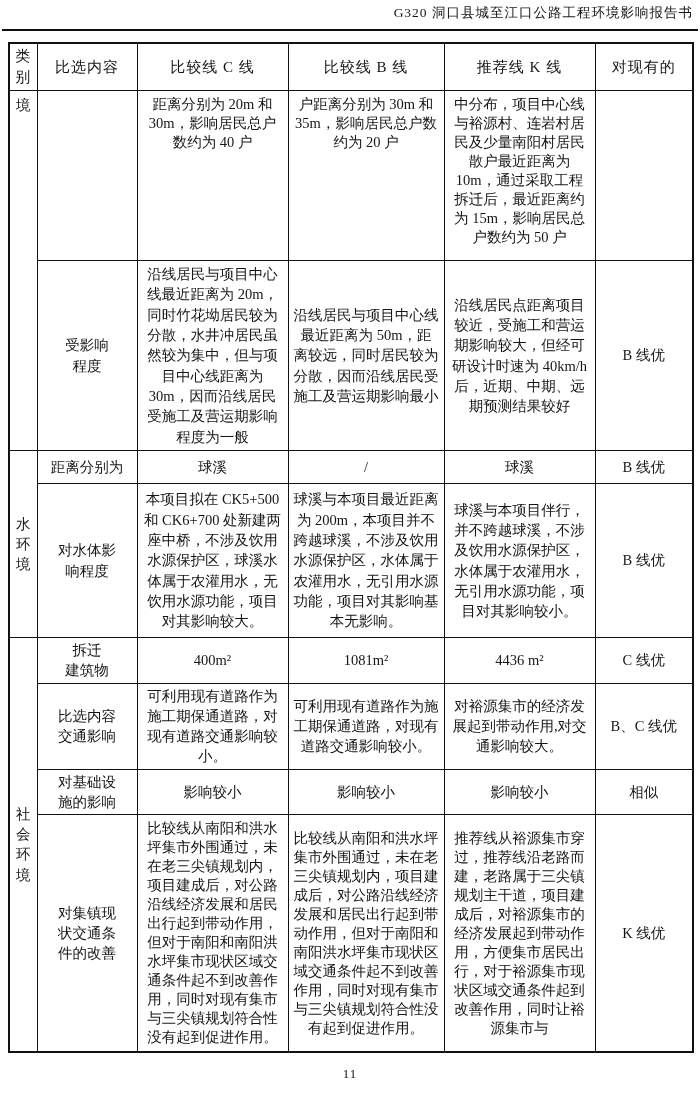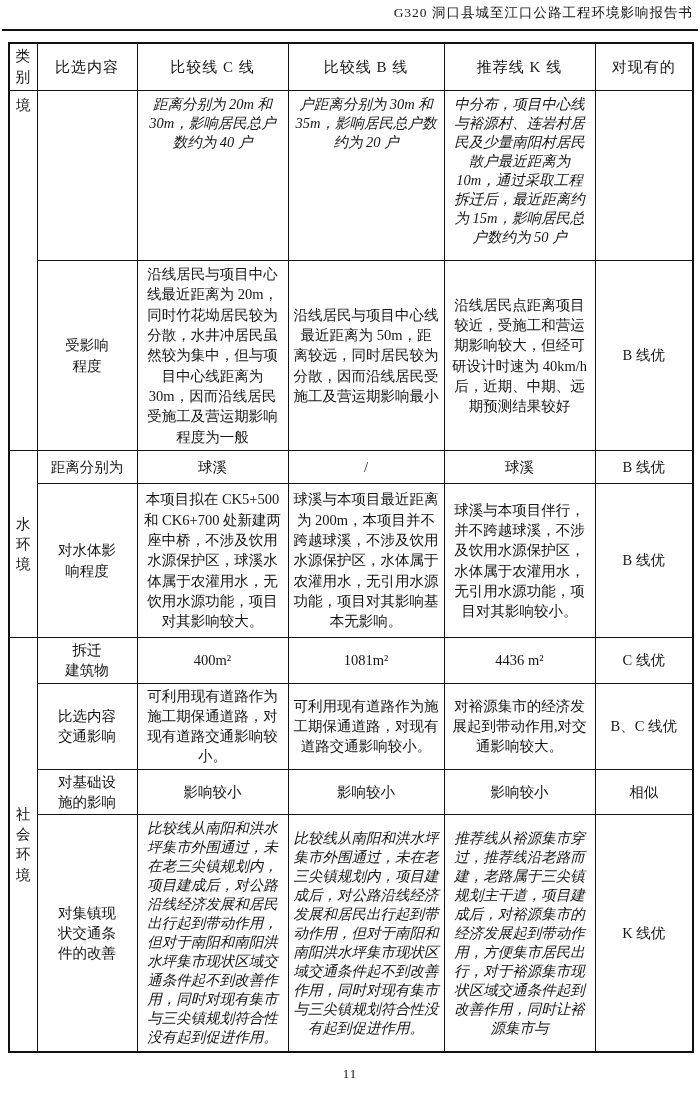--- a/index.html
+++ b/index.html
@@ -32,21 +32,21 @@
     font-weight:normal;
     text-align:center;vertical-align:middle;
     font-size:14.5px;line-height:1.4;
     padding:2px 5px;
     overflow:hidden;
   }
   table.cmp th{font-size:15px;height:41px;letter-spacing:1px;}
   .pre{white-space:pre-line;}
   .vtop{vertical-align:top !important;padding-top:4px !important;}
   .para{padding:3px 7px;}
-  .tight{line-height:1.31 !important;font-style:italic;}
+  .tight{line-height:1.31 !important;}
   .cat{letter-spacing:0;}
   .page-number{
     position:absolute;top:1066px;left:0;width:100%;
     text-align:center;font-size:13px;letter-spacing:1px;
   }
 </style>
 </head>
 <body>
 
 <div class="doc">

